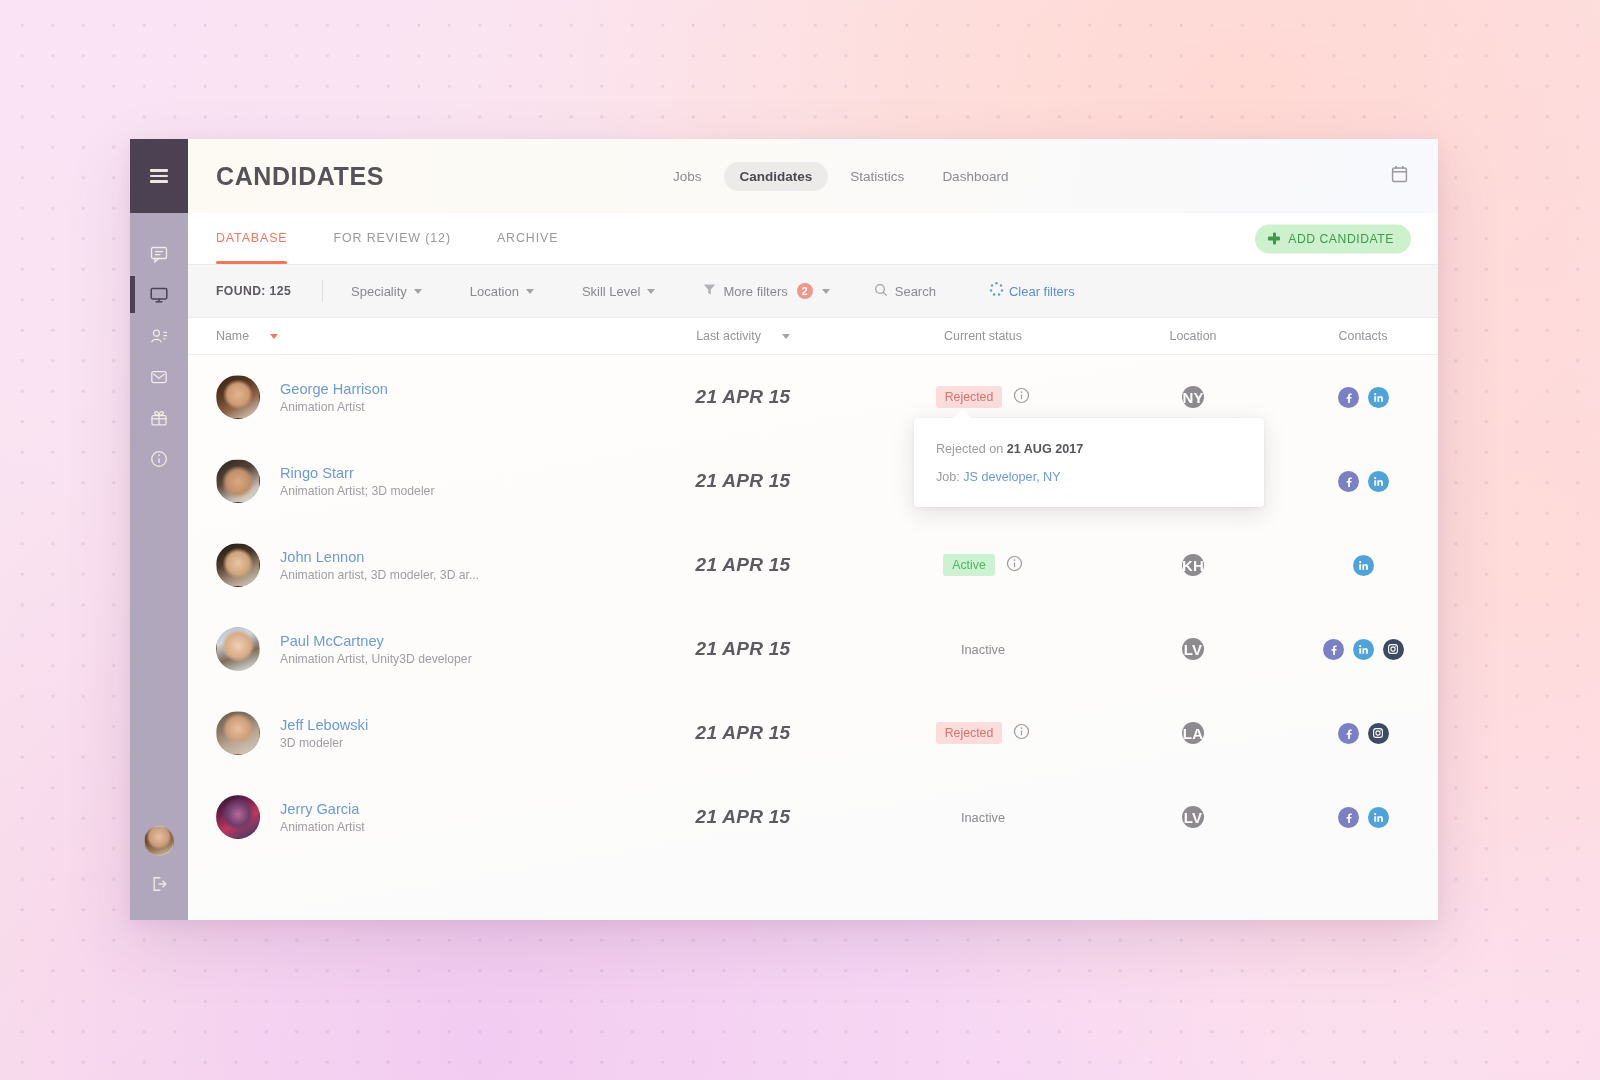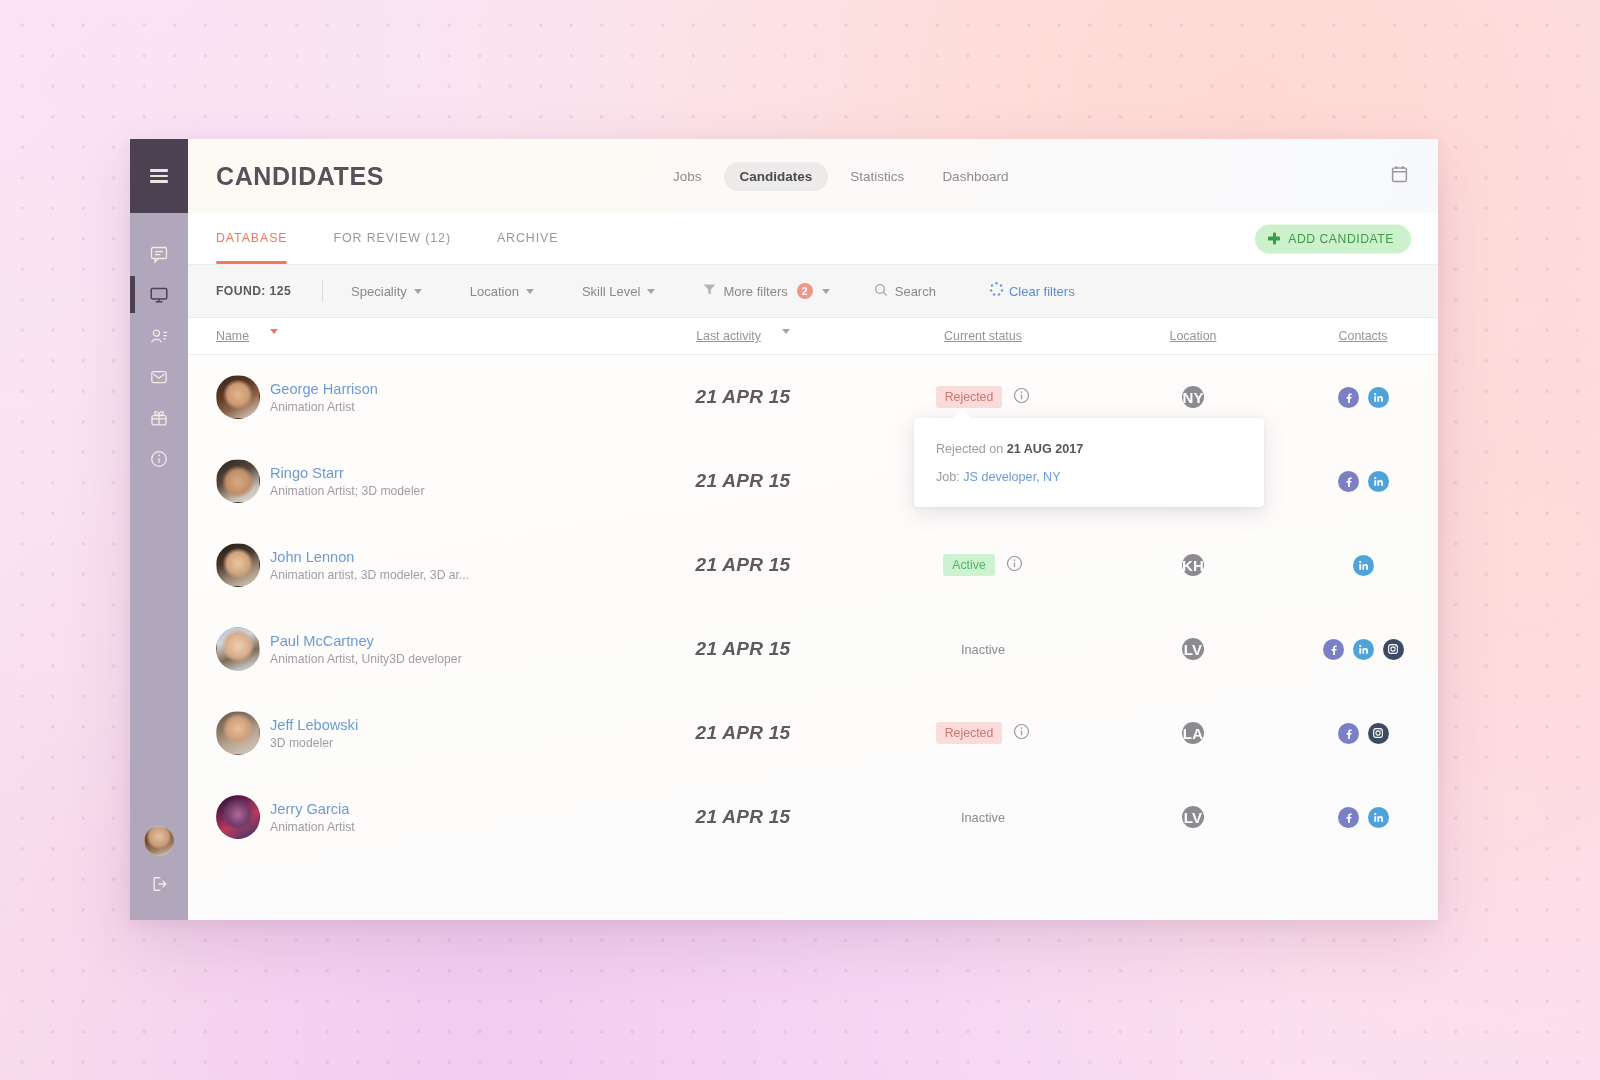--- a/index.html
+++ b/index.html
@@ -232,21 +232,21 @@
   }
 
   
   #table-head {
     height: 37px; flex: 0 0 37px;
     background: #fff;
     display: flex; align-items: center;
     border-bottom: 1px solid #ededed;
     font-size: 12.4px; color: #97949b;
   }
-  .th { display: flex; align-items: flex-start; gap: 21px; text-decoration: underline; }
+  .th { display: flex; align-items: center; gap: 21px; }
   .th-name     { width: 430px; padding-left: 28px; }
   .th-activity { width: 250px; justify-content: center; }
   .th-status   { width: 230px; justify-content: center; }
   .th-location { width: 190px; justify-content: center; }
   .th-contacts { flex: 1;      justify-content: center; }
   .sort-caret {
     width: 0; height: 0;
     border-left: 4px solid transparent;
     border-right: 4px solid transparent;
     border-top: 5px solid #a5a2a9;
@@ -259,21 +259,21 @@
     background: linear-gradient(170deg, #fefdfb 0%, #fdfcfa 45%, #fbfbfc 100%);
     position: relative;
     overflow: hidden;
   }
   .row {
     height: 84px;
     display: flex; align-items: center;
   }
   .cell-name {
     width: 430px; padding-left: 28px;
-    display: flex; align-items: center; gap: 10px;
+    display: flex; align-items: center; gap: 20px;
   }
   .avatar {
     width: 44px; height: 44px; border-radius: 50%;
     flex: 0 0 44px;
     background-size: cover;
     border: 1px solid rgba(0,0,0,0.04);
   }
   .av-george { background:
       radial-gradient(circle at 50% 44%, #e3b48f 0%, #cb9a74 34%, transparent 48%),
       linear-gradient(150deg, #3a2418 0%, #5c3a25 36%, #8c6246 62%, #e6dcd2 100%); }

